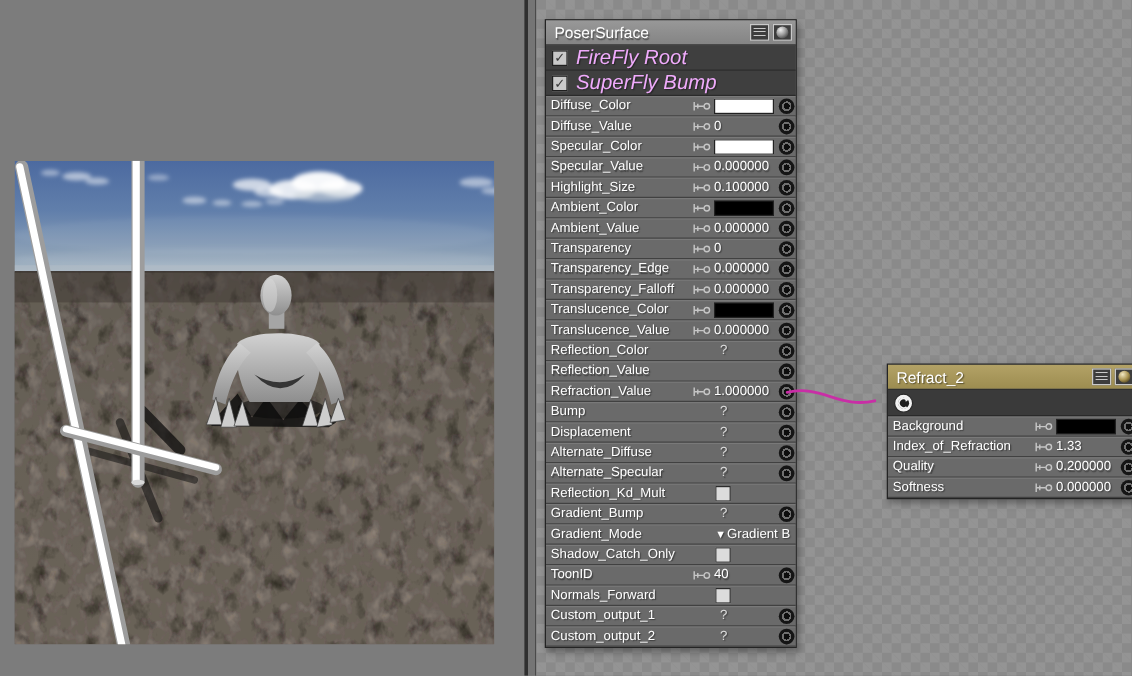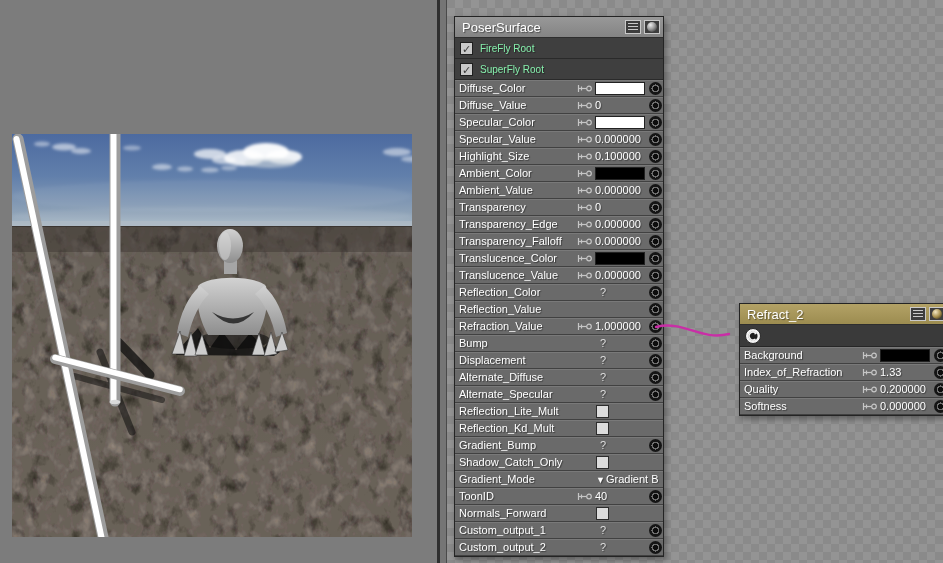--- a/index.html
+++ b/index.html
@@ -34,21 +34,21 @@
   .icon-list{width:10px;height:8px;
     background:repeating-linear-gradient(#c9c9c9 0 1px,transparent 1px 3px);}
   .icon-sphere{width:10px;height:10px;border-radius:50%;
     background:radial-gradient(circle at 35% 30%,#efefef,#9a9a9a 45%,#3c3c3c 85%);}
   .gold .icon-sphere{background:radial-gradient(circle at 35% 30%,#f2e7c2,#a7914f 50%,#3e341a 88%);}
 
   .root-row{height:21px;background:#3f3f3f;display:flex;align-items:center;gap:7px;
     padding-left:5px;border-bottom:1px solid #2a2a2a;}
   .root-row .cb{width:13px;height:13px;background:#c9c9c9;border:1px solid #1f1f1f;
     color:#3a3a3a;font-size:11px;line-height:12px;text-align:center;font-weight:bold;}
-  .root-label{color:#86efac;font-size:10px;text-shadow:1px 1px 1px rgba(0,0,0,.4);}
+  .root-label{color:#f0abfc;font-size:17px;text-shadow:1px 1px 1px rgba(0,0,0,.4);font-style:italic;}
 
   .param-row{height:17px;display:flex;align-items:center;background:#6a6a6a;
     border-bottom:1px solid rgba(0,0,0,.38);box-shadow:inset 0 1px 0 rgba(255,255,255,.10);
     padding-left:4px;}
   .p-label{flex:1;color:#fff;font-size:11px;white-space:nowrap;overflow:hidden;
     text-shadow:1px 1px 1px rgba(0,0,0,.45);}
   .keywrap{width:18px;display:flex;align-items:center;}
   .valwrap{width:52px;display:flex;align-items:center;overflow:hidden;}
   .valwrap.wide{width:67px;}
   .connwrap{width:16px;display:flex;align-items:center;justify-content:center;}
@@ -191,21 +191,21 @@
     <span class="hbtn">
         <span class="icon-sphere"></span>
       </span>
   </div>
   <div class="root-row">
     <span class="cb">✓</span>
     <span class="root-label">FireFly Root</span>
   </div>
   <div class="root-row">
     <span class="cb">✓</span>
-    <span class="root-label">SuperFly Root</span>
+    <span class="root-label">SuperFly Bump</span>
   </div>
   <div>
       <div class="param-row">
         <span class="p-label">Diffuse_Color</span>
         <span class="keywrap">
           <svg width="16" height="9" viewBox="0 0 16 9">
             <g stroke="#c6c6c6" stroke-width="1.2" fill="none">
               <line x1="1.5" y1="1" x2="1.5" y2="8"></line>
               <line x1="4.5" y1="2.5" x2="4.5" y2="6.5"></line>
               <line x1="1.5" y1="4.5" x2="9.5" y2="4.5"></line>
@@ -500,55 +500,48 @@
         <span class="p-label">Alternate_Specular</span>
         <span class="keywrap"></span>
         <span class="valwrap">
           <span class="p-q">?</span>
         </span>
         <span class="connwrap">
           <span class="conn-ring"></span>
         </span>
       </div>
       <div class="param-row">
-        <span class="p-label">Reflection_Lite_Mult</span>
+        <span class="p-label">Reflection_Kd_Mult</span>
         <span class="keywrap"></span>
         <span class="valwrap wide">
           <span class="p-cb"></span>
         </span>
       </div>
       <div class="param-row">
-        <span class="p-label">Reflection_Kd_Mult</span>
+        <span class="p-label">Gradient_Bump</span>
+        <span class="keywrap"></span>
+        <span class="valwrap">
+          <span class="p-q">?</span>
+        </span>
+        <span class="connwrap">
+          <span class="conn-ring"></span>
+        </span>
+      </div>
+      <div class="param-row">
+        <span class="p-label">Gradient_Mode</span>
+        <span class="keywrap"></span>
+        <span class="valwrap wide">
+          <span class="p-drop"><span class="tri">▼</span>Gradient B</span>
+        </span>
+      </div>
+      <div class="param-row">
+        <span class="p-label">Shadow_Catch_Only</span>
         <span class="keywrap"></span>
         <span class="valwrap wide">
           <span class="p-cb"></span>
-        </span>
-      </div>
-      <div class="param-row">
-        <span class="p-label">Gradient_Bump</span>
-        <span class="keywrap"></span>
-        <span class="valwrap">
-          <span class="p-q">?</span>
-        </span>
-        <span class="connwrap">
-          <span class="conn-ring"></span>
-        </span>
-      </div>
-      <div class="param-row">
-        <span class="p-label">Shadow_Catch_Only</span>
-        <span class="keywrap"></span>
-        <span class="valwrap wide">
-          <span class="p-cb"></span>
-        </span>
-      </div>
-      <div class="param-row">
-        <span class="p-label">Gradient_Mode</span>
-        <span class="keywrap"></span>
-        <span class="valwrap wide">
-          <span class="p-drop"><span class="tri">▼</span>Gradient B</span>
         </span>
       </div>
       <div class="param-row">
         <span class="p-label">ToonID</span>
         <span class="keywrap">
           <svg width="16" height="9" viewBox="0 0 16 9">
             <g stroke="#c6c6c6" stroke-width="1.2" fill="none">
               <line x1="1.5" y1="1" x2="1.5" y2="8"></line>
               <line x1="4.5" y1="2.5" x2="4.5" y2="6.5"></line>
               <line x1="1.5" y1="4.5" x2="9.5" y2="4.5"></line>

